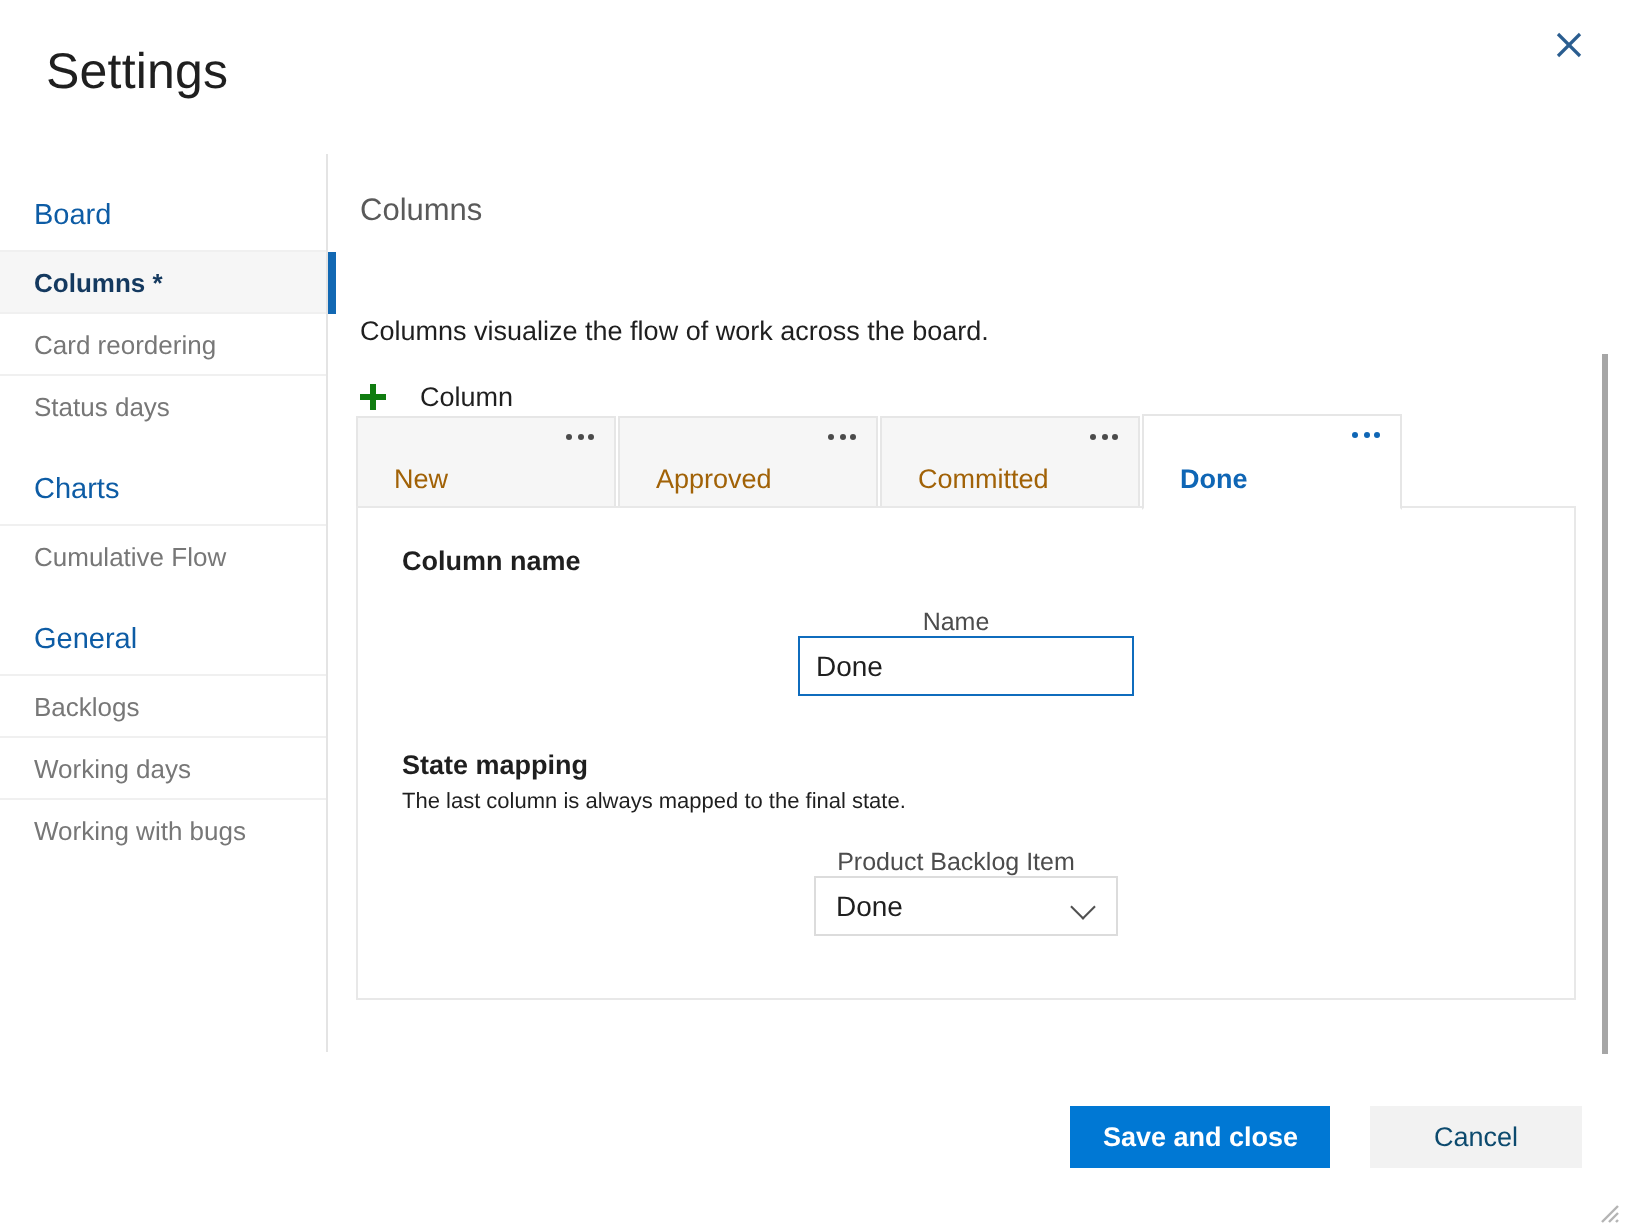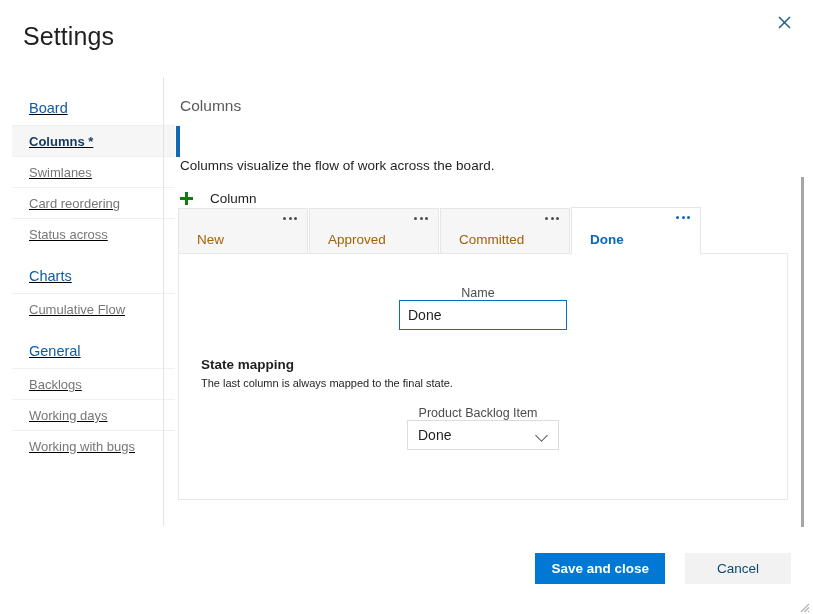--- a/index.html
+++ b/index.html
@@ -35,25 +35,24 @@
     font-size: 16px;
     line-height: 1;
     background: transparent;
     border: none;
   }
   .close-btn svg { display: block; }
 
   
   .sidebar {
     position: absolute;
-    left: 12px; top: 77px;
+    left: 0; top: 77px;
     width: 163px;
     height: 449px;
     background: #ffffff;
-    text-decoration: underline;
   }
   .side-group-title {
     padding: 0 0 0 17px;
     color: #0d5ca5;
     font-size: 14.5px;
     line-height: 34px;
     font-weight: 400;
   }
   .side-group-title.first { margin-top: 14px; }
   .side-item {
@@ -307,27 +306,24 @@
   </button>
 
   <nav class="sidebar">
 
     <div class="side-group-title first">Board</div>
     <div class="side-item selected">
       <span>Columns *</span>
       <span class="sel-bar"></span>
     </div>
     <div class="side-item">
-      <span>Swimlanes</span>
-    </div>
-    <div class="side-item">
       <span>Card reordering</span>
     </div>
     <div class="side-item">
-      <span>Status across</span>
+      <span>Status days</span>
     </div>
 
     <div class="side-spacer"></div>
 
     <div class="side-group-title">Charts</div>
     <div class="side-item">
       <span>Cumulative Flow</span>
     </div>
 
     <div class="side-spacer"></div>
@@ -385,20 +381,21 @@
           <i></i>
           <i></i>
           <i></i>
         </span>
       <span class="tab-label">Done</span>
     </div>
   </div>
 
   <div class="form-panel">
     <div class="form-inner">
+      <div class="field-group-title">Column name</div>
       <div class="field-row">
         <span class="field-label">Name</span>
         <input class="text-input" type="text" value="Done" style="">
       </div>
 
       <div class="state-section">
         <div class="field-group-title">State mapping</div>
         <div class="field-group-note">The last column is always mapped to the final state.</div>
         <div class="field-row">
           <span class="field-label">Product Backlog Item</span>

